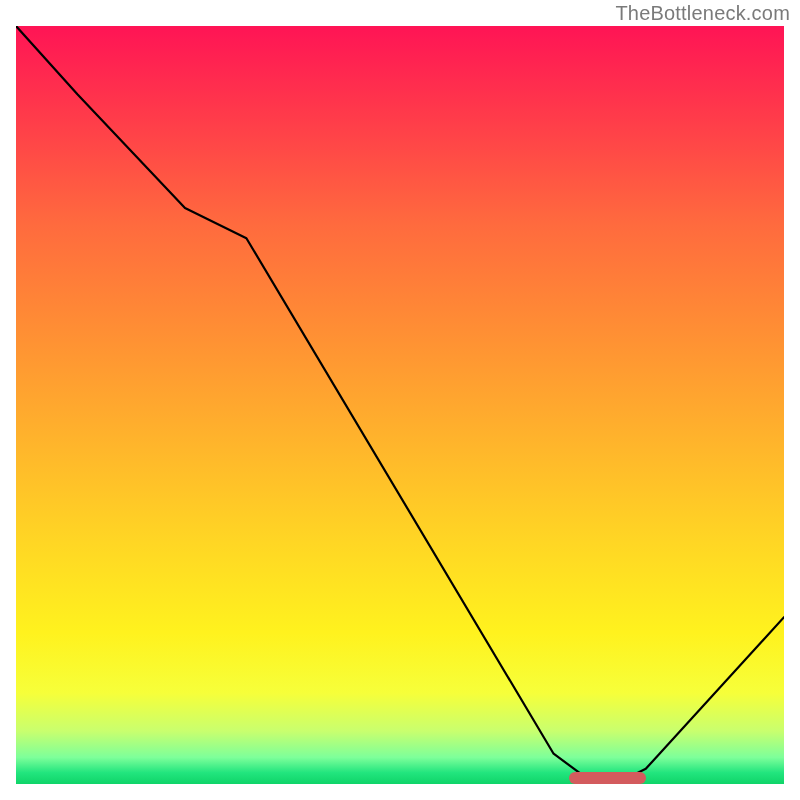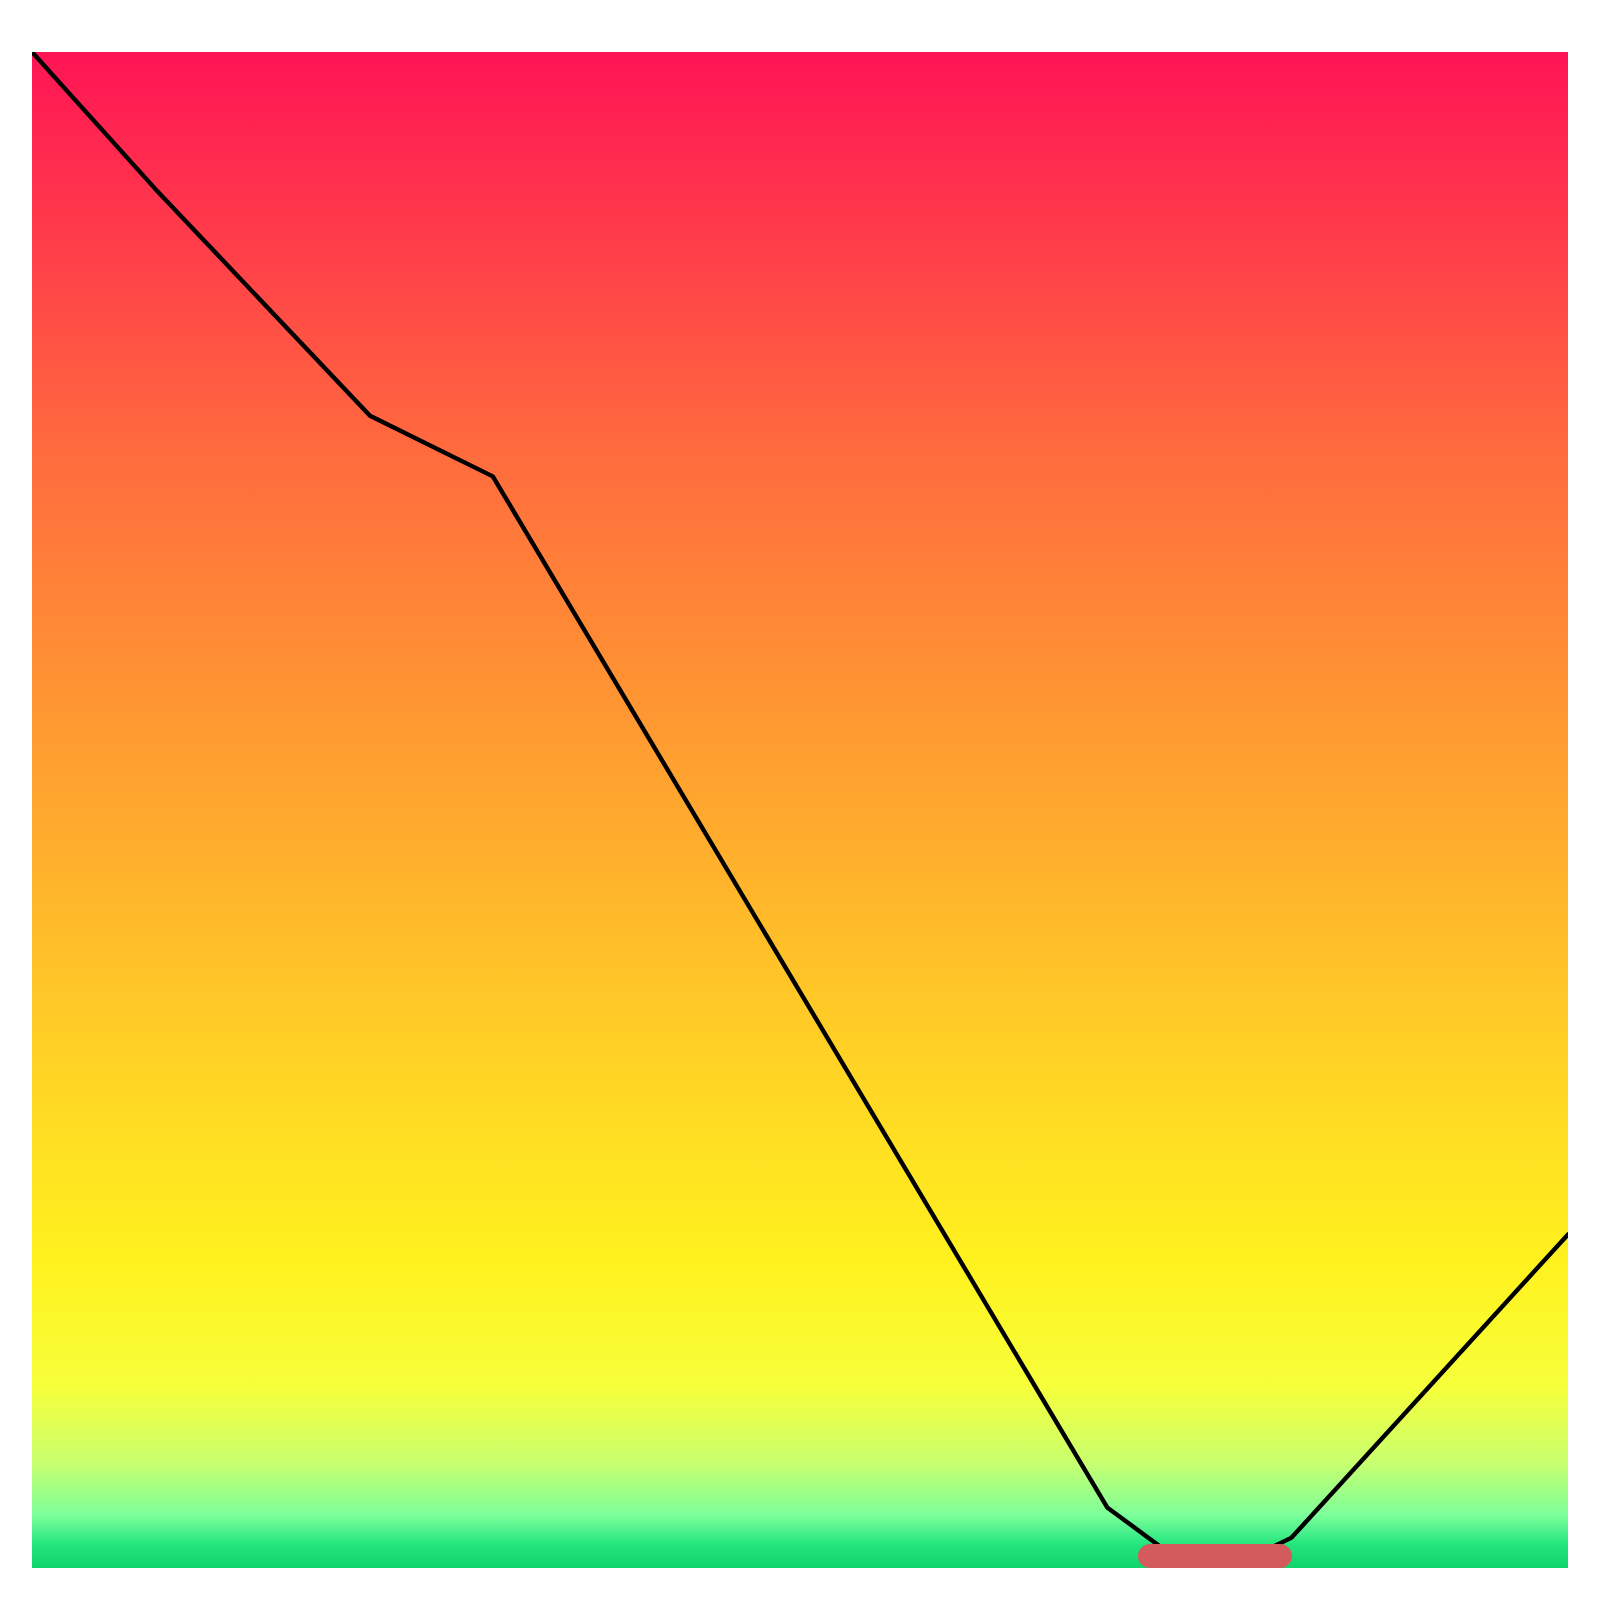--- a/index.html
+++ b/index.html
@@ -56,20 +56,21 @@
     color: #7a7a7a;
     font-size: 20px;
     font-weight: 500;
     letter-spacing: 0.2px;
   }
 </style>
 </head>
 <body>
 
 <div class="wrap">
+  <div class="watermark">TheBottleneck.com</div>
 
   <div class="plot">
     <svg class="curve" viewBox="0 0 768 758" preserveAspectRatio="none">
       <path id="curve-path" fill="none" stroke="#000" stroke-width="2.2" stroke-linejoin="round" stroke-linecap="round" d="M0.0 0.0 L61.4 68.2 L169.0 181.9 L230.4 212.2 L537.6 727.7 L568.3 750.4 L614.4 750.4 L629.8 742.8 L768.0 591.2"></path>
     </svg>
     <div id="marker" class="marker" style="left: 552.96px; width: 76.8px; top: 745.936px;"></div>
   </div>
 </div>
 
 </body></html>

